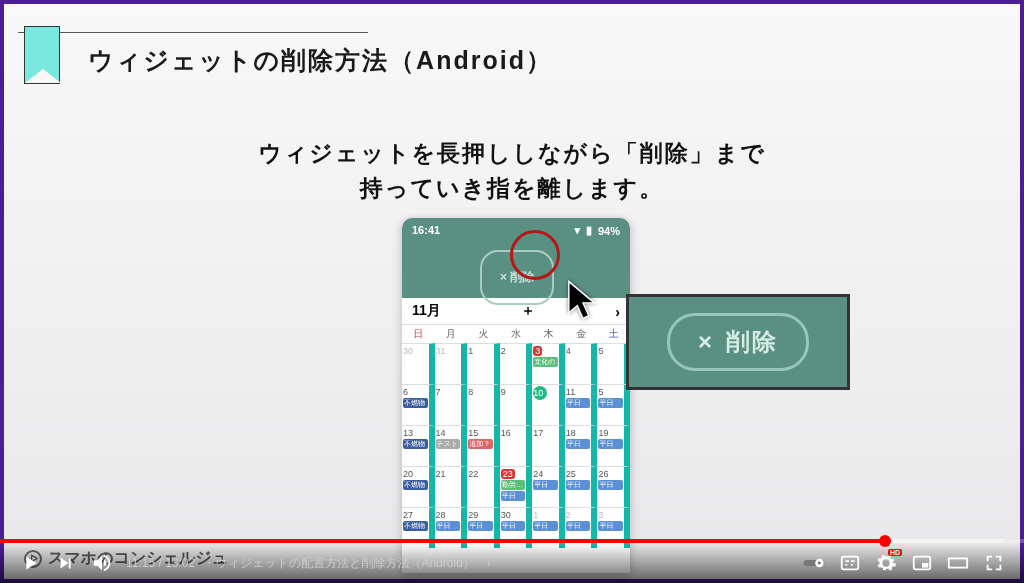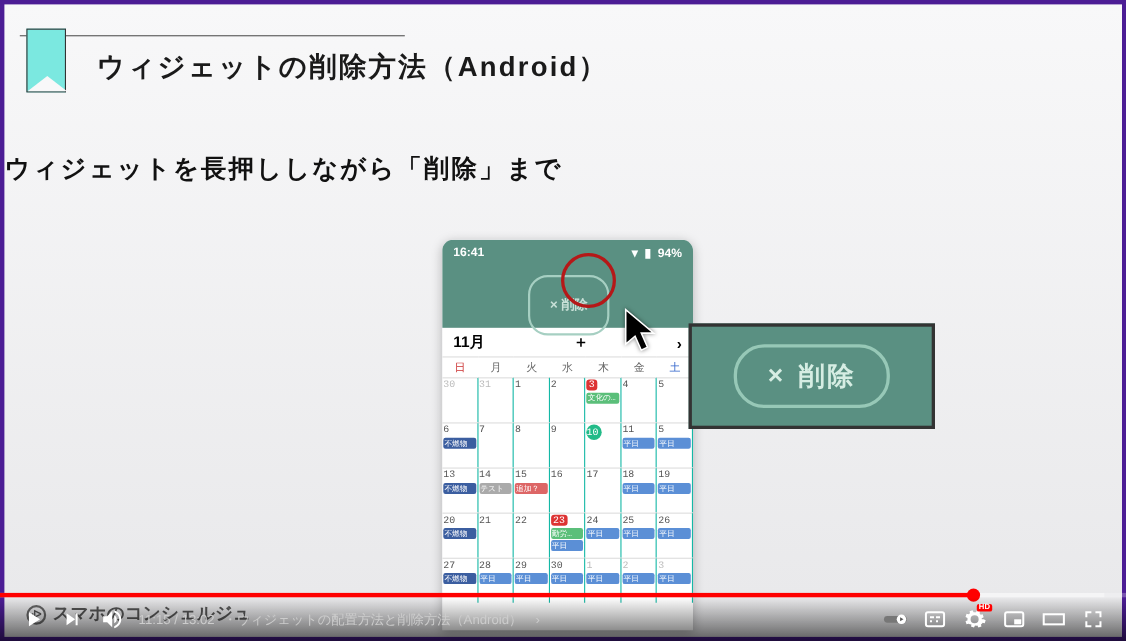--- a/index.html
+++ b/index.html
@@ -4,32 +4,32 @@
 <style>
   * { margin: 0; padding: 0; box-sizing: border-box; }
   body { width: 1024px; height: 583px; background: #101010; font-family: "Hiragino Kaku Gothic ProN", "メイリオ", sans-serif; overflow: hidden; position: relative; }
   .video-area { position: relative; width: 1024px; height: 583px; background: #4c1d95; }
   .slide { position: absolute; left: 4px; top: 4px; width: 1016px; height: 575px; background: linear-gradient(#f8f8f9, #e8e8ea); }
   .ribbon { position: absolute; left: 20px; top: 22px; width: 36px; height: 58px; background: #7be8e0; border: 1px solid #333; }
   .ribbon::after { content: ""; position: absolute; bottom: 0; left: 0; border-left: 18px solid transparent; border-right: 18px solid transparent; border-bottom: 14px solid #f8f8f9; }
   .ribbon-line { position: absolute; left: 14px; top: 28px; width: 350px; border-top: 1px solid #555; }
   .heading1 { position: absolute; left: 84px; top: 40px; font-size: 25px; font-weight: 700; color: #1a1a1a; letter-spacing: 2px; }
   .sub-blue { position: absolute; left: 0; width: 100%; text-align: center; top: 92px; font-size: 23px; font-weight: 700; color: #1d76d6; letter-spacing: 2px; }
-  .sub-black { position: absolute; left: 0; width: 100%; text-align: left; top: 132px; font-size: 23px; font-weight: 700; color: #111; letter-spacing: 2px; line-height: 1.5; }
+  .sub-black { position: absolute; left: 0; width: 100%; text-align: center; top: 132px; font-size: 23px; font-weight: 700; color: #111; letter-spacing: 2px; line-height: 1.5; }
   .phone-wrap { position: absolute; left: 398px; top: 214px; width: 228px; height: 355px; background: #fff; border-radius: 10px 10px 0 0; box-shadow: 0 2px 10px rgba(0,0,0,.25); overflow: hidden; filter: blur(.2px); }
   .phone-top { height: 80px; background: #5a9082; position: relative; }
   .status-row { display: flex; justify-content: space-between; padding: 6px 10px 0; color: #fff; font-size: 11px; font-weight: 600; }
   .status-right { display: flex; gap: 6px; align-items: center; }
   .del-pill { position: absolute; left: 78px; top: 32px; padding: 17px 18px; border: 2px solid #a6cfc2; border-radius: 18px; color: #c8e0d7; font-size: 12px; font-weight: 600; }
   .circle-mark { position: absolute; left: 108px; top: 12px; width: 50px; height: 50px; border: 3px solid #b51818; border-radius: 50%; }
   .cal-head { display: flex; justify-content: space-between; align-items: flex-end; padding: 4px 10px; font-size: 14px; font-weight: 700; }
   .cal-grid { display: grid; grid-template-columns: repeat(7, 1fr); font-size: 10px; }
   .dow { text-align: center; color: #666; padding: 2px 0; border-top: 1px solid #ddd; }
   .dow.sun { color: #c33; } .dow.sat { color: #36c; }
-  .cell { height: 41px; border-top: 1px solid #ddd; border-right: 1px solid #14b8a6; padding: 1px 1px; position: relative; overflow: hidden; font-family: Liberation Mono, monospace; }
+  .cell { height: 41px; border-top: 1px solid #ddd; border-right: 6px solid #14b8a6; padding: 1px 1px; position: relative; overflow: hidden; }
   .cell .num { font-size: 9px; color: #555; }
   .cell.dim .num { color: #bbb; }
   .today .num { display: inline-block; background: #2b8; color: #fff; border-radius: 50%; width: 14px; height: 14px; line-height: 14px; }
   .holiday .num { display: inline-block; background: #d33; color: #fff; border-radius: 3px; padding: 0 2px; }
   .ev { font-size: 7px; color: #fff; border-radius: 2px; padding: 0 1px; margin-top: 1px; white-space: nowrap; overflow: hidden; }
   .ev.blue { background: #5b8fd6; } .ev.navy { background: #3b5ea0; } .ev.green { background: #5bbf7a; } .ev.red { background: #d66; } .ev.gray { background: #aaa; }
   .cursor { position: absolute; left: 562px; top: 274px; z-index: 5; }
   .cursor svg { width: 34px; height: 44px; filter: drop-shadow(0 0 2px rgba(0,0,0,.5)); }
   .callout { position: absolute; left: 622px; top: 290px; width: 224px; height: 96px; border: 3px solid #333; background: #5a9082; display: flex; align-items: center; justify-content: center; }
   .callout-pill { padding: 10px 28px; border: 3px solid #97c8b7; border-radius: 28px; color: #d6ede3; font-size: 24px; font-weight: 600; display: flex; align-items: center; gap: 12px; letter-spacing: 2px; }
@@ -52,20 +52,21 @@
 </head>
 <body>
 
 <div class="video-area">
   <div class="slide">
     <div class="ribbon-line"></div>
     <div class="ribbon"></div>
     <div class="heading1">ウィジェットの削除方法（Android）</div>
     <div class="sub-black">
       <span>ウィジェットを長押ししながら「削除」まで</span><br>
+      <span>持っていき指を離します。</span>
     </div>
 
     <div class="phone-wrap">
       <div class="phone-top">
         <div class="status-row">
           <span>16:41</span>
           <span class="status-right">
             <span>▾</span>
             <span>▮</span>
             <span>94%</span>

